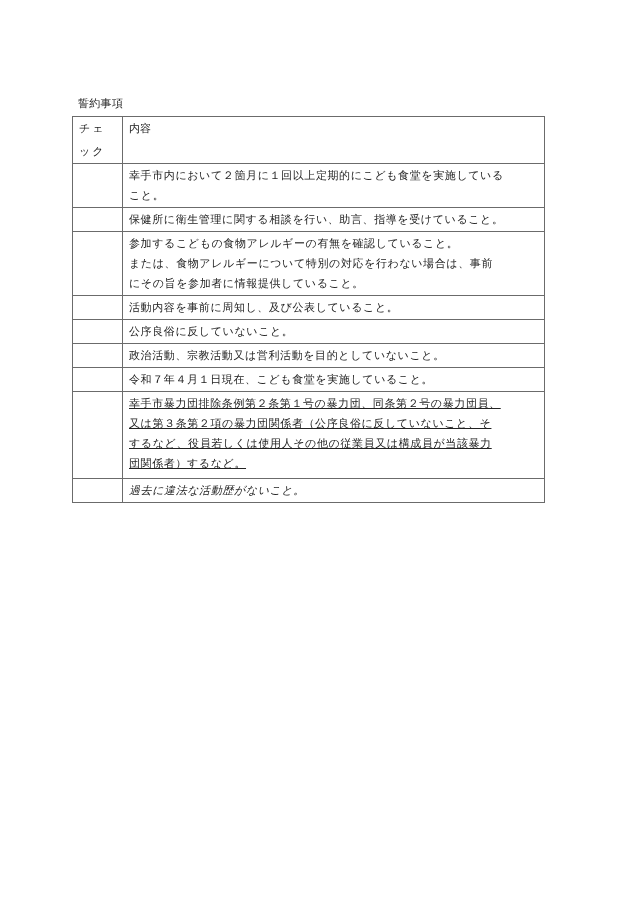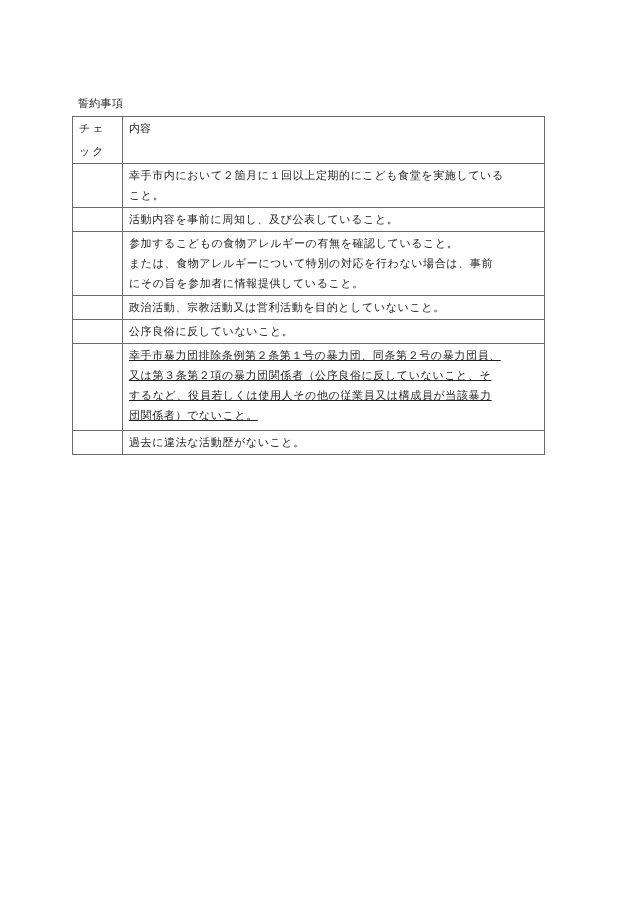--- a/index.html
+++ b/index.html
@@ -91,53 +91,65 @@
     <tr style="height: 40px;">
           <td class="check-cell"></td>
           <td class="content-cell">
             <span class="line">幸手市内において２箇月に１回以上定期的にこども食堂を実施している</span>
             <span class="line">こと。</span>
           </td>
         </tr>
         <tr style="height: 24px;">
           <td class="check-cell"></td>
           <td class="content-cell">
-            <span class="line">活動内容を事前に周知し、及び公表していること。</span>
+            <span class="line">保健所に衛生管理に関する相談を行い、助言、指導を受けていること。</span>
           </td>
         </tr>
         <tr style="height: 63px;">
           <td class="check-cell"></td>
           <td class="content-cell">
             <span class="line">参加するこどもの食物アレルギーの有無を確認していること。</span>
             <span class="line">または、食物アレルギーについて特別の対応を行わない場合は、事前</span>
             <span class="line">にその旨を参加者に情報提供していること。</span>
           </td>
         </tr>
-        <tr style="height: 23px;">
+        <tr style="height: 24px;">
           <td class="check-cell"></td>
           <td class="content-cell">
-            <span class="line">政治活動、宗教活動又は営利活動を目的としていないこと。</span>
+            <span class="line">活動内容を事前に周知し、及び公表していること。</span>
           </td>
         </tr>
         <tr style="height: 24px;">
           <td class="check-cell"></td>
           <td class="content-cell">
             <span class="line">公序良俗に反していないこと。</span>
           </td>
         </tr>
+        <tr style="height: 23px;">
+          <td class="check-cell"></td>
+          <td class="content-cell">
+            <span class="line">政治活動、宗教活動又は営利活動を目的としていないこと。</span>
+          </td>
+        </tr>
+        <tr style="height: 23px;">
+          <td class="check-cell"></td>
+          <td class="content-cell">
+            <span class="line">令和７年４月１日現在、こども食堂を実施していること。</span>
+          </td>
+        </tr>
         <tr style="height: 87px; text-decoration: underline;">
           <td class="check-cell"></td>
           <td class="content-cell">
             <span class="line">幸手市暴力団排除条例第２条第１号の暴力団、同条第２号の暴力団員、</span>
             <span class="line">又は第３条第２項の暴力団関係者（公序良俗に反していないこと、そ</span>
             <span class="line">するなど、役員若しくは使用人その他の従業員又は構成員が当該暴力</span>
-            <span class="line">団関係者）でないこと。</span>
+            <span class="line">団関係者）するなど。</span>
           </td>
         </tr>
-        <tr style="height: 23px;">
+        <tr style="height: 23px; font-style: italic;">
           <td class="check-cell"></td>
           <td class="content-cell">
             <span class="line">過去に違法な活動歴がないこと。</span>
           </td>
         </tr>
       </tbody>
   </table>
 </div>
 
 </body></html>

